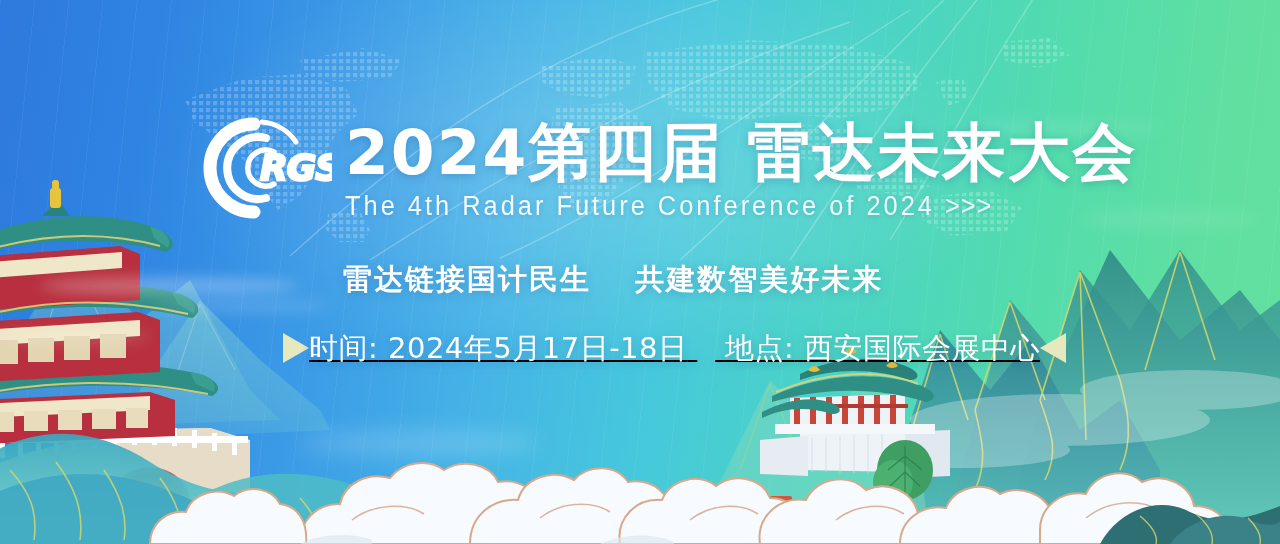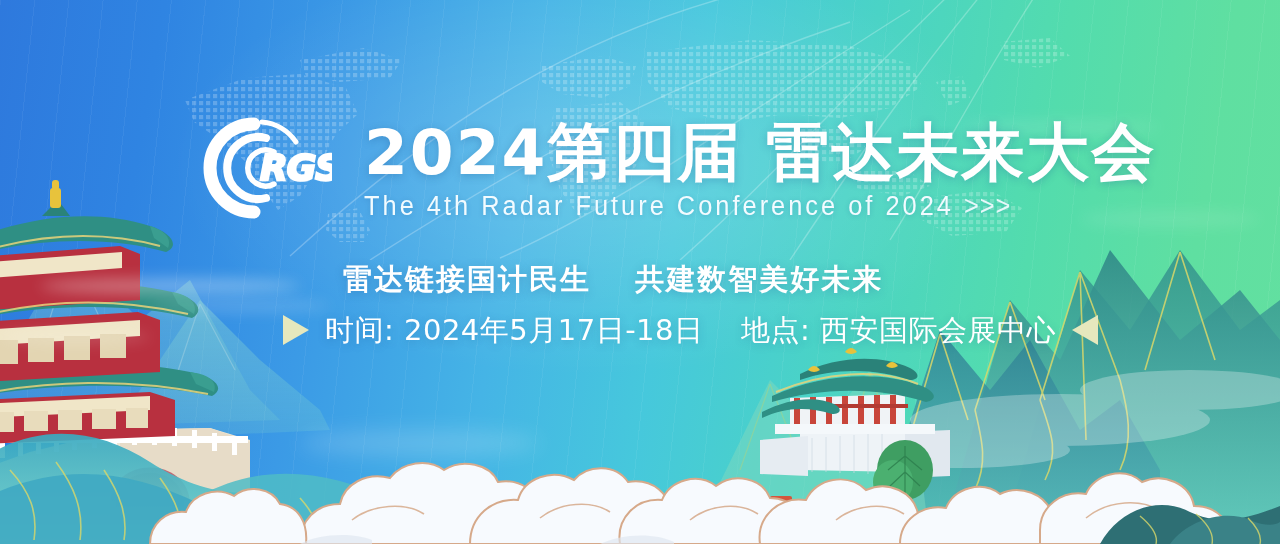--- a/index.html
+++ b/index.html
@@ -53,21 +53,21 @@
   .layer svg{ width:100%; height:100%; display:block; }
 
   
   .content{ position:absolute; inset:0; }
 
   .logo{
     position:absolute; left:192px; top:116px; width:140px; height:104px;
   }
   .logo svg{ width:100%; height:100%; display:block; }
 
-  .title-block{ position:absolute; left:364px; top:118px; }
+  .title-block{ position:absolute; left:345px; top:118px; }
 
   .main-title{
     font-size:63px; line-height:70px; color:#ffffff; font-weight:700;
     letter-spacing:2px; white-space:nowrap;
     text-shadow:0 2px 9px rgba(30,90,150,.30);
     font-family:"DejaVu Sans","Liberation Sans",sans-serif;
   }
 
   .sub-title{
     margin-top:2px;
@@ -82,22 +82,22 @@
   .slogan{
     position:absolute; left:343px; top:255px;
     font-size:29px; line-height:48px; color:#ffffff; font-weight:700;
     letter-spacing:2px; white-space:nowrap;
     text-shadow:0 2px 10px rgba(30,90,150,.32);
     font-family:"DejaVu Sans","Liberation Sans",sans-serif;
   }
   .slogan .gap{ display:inline-block; width:20px; }
 
   .meta-row{
-    position:absolute; left:283px; top:313px;
-    display:flex; align-items:center; gap:16px; white-space:nowrap;
+    position:absolute; left:283px; top:331px;
+    display:flex; align-items:center; gap:0; white-space:nowrap;text-decoration:underline;
   }
   .tri{ width:0; height:0; }
   .tri.right{ border-left:26px solid #e6e8bd; border-top:15px solid transparent; border-bottom:15px solid transparent; }
   .tri.left { border-right:26px solid #e6e8bd; border-top:15px solid transparent; border-bottom:15px solid transparent; }
   .meta-text{
     font-size:29px; line-height:34px; color:#ffffff; font-weight:500;
     letter-spacing:.5px;
     text-shadow:0 2px 8px rgba(30,90,150,.30);
     font-family:"DejaVu Sans","Liberation Sans",sans-serif;
   }

